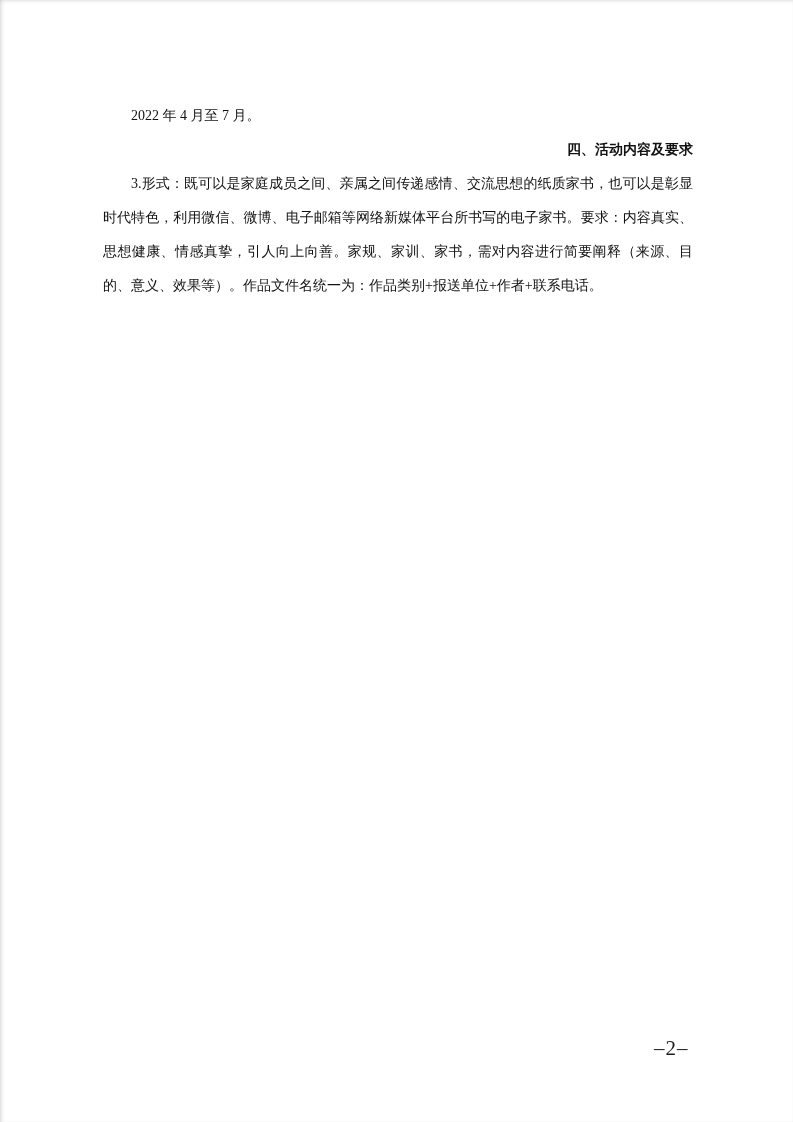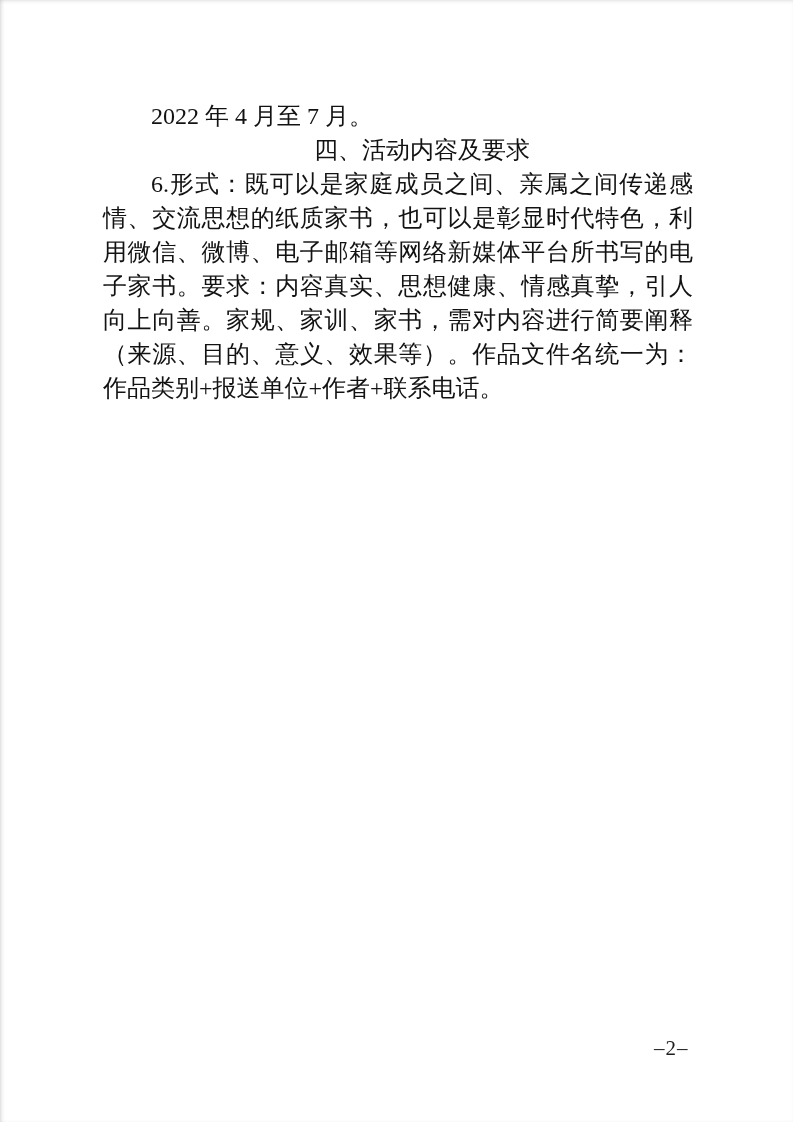--- a/index.html
+++ b/index.html
@@ -17,33 +17,33 @@
     background: #ffffff;
     
     box-shadow: inset 3px 0 4px -2px rgba(0,0,0,0.16),
                 inset 0 3px 4px -2px rgba(0,0,0,0.10);
   }
   .content {
     position: absolute;
     left: 103px;
     top: 99px;
     width: 590px;
-    font-size: 24px;
+    font-size: 14px;
     line-height: 34px;
     color: #121212;
     text-align: justify;
     text-justify: inter-ideograph;
   }
   .content p {
     text-indent: 2em;
     margin: 0;
   }
   .heading {
-    font-weight: normal;
-    text-align: center;
+    font-weight: bold;
+    text-align: right;
   }
   .heading-gap {
     margin-top: 8px !important;
   }
   .page-number {
     position: absolute;
     top: 1036px;
     left: 654px;
     font-size: 21px;
     line-height: 24px;
@@ -51,16 +51,16 @@
     letter-spacing: 1px;
   }
 </style>
 </head>
 <body>
 
 <div class="page">
   <div class="content">
     <p>2022 年 4 月至 7 月。</p>
     <p class="heading">四、活动内容及要求</p>
-    <p>6.形式：既可以是家庭成员之间、亲属之间传递感情、交流思想的纸质家书，也可以是彰显时代特色，利用微信、微博、电子邮箱等网络新媒体平台所书写的电子家书。要求：内容真实、思想健康、情感真挚，引人向上向善。家规、家训、家书，需对内容进行简要阐释（来源、目的、意义、效果等）。作品文件名统一为：作品类别+报送单位+作者+联系电话。</p>
+    <p>3.形式：既可以是家庭成员之间、亲属之间传递感情、交流思想的纸质家书，也可以是彰显时代特色，利用微信、微博、电子邮箱等网络新媒体平台所书写的电子家书。要求：内容真实、思想健康、情感真挚，引人向上向善。家规、家训、家书，需对内容进行简要阐释（来源、目的、意义、效果等）。作品文件名统一为：作品类别+报送单位+作者+联系电话。</p>
   </div>
   <div class="page-number">–2–</div>
 </div>
 
 </body></html>

